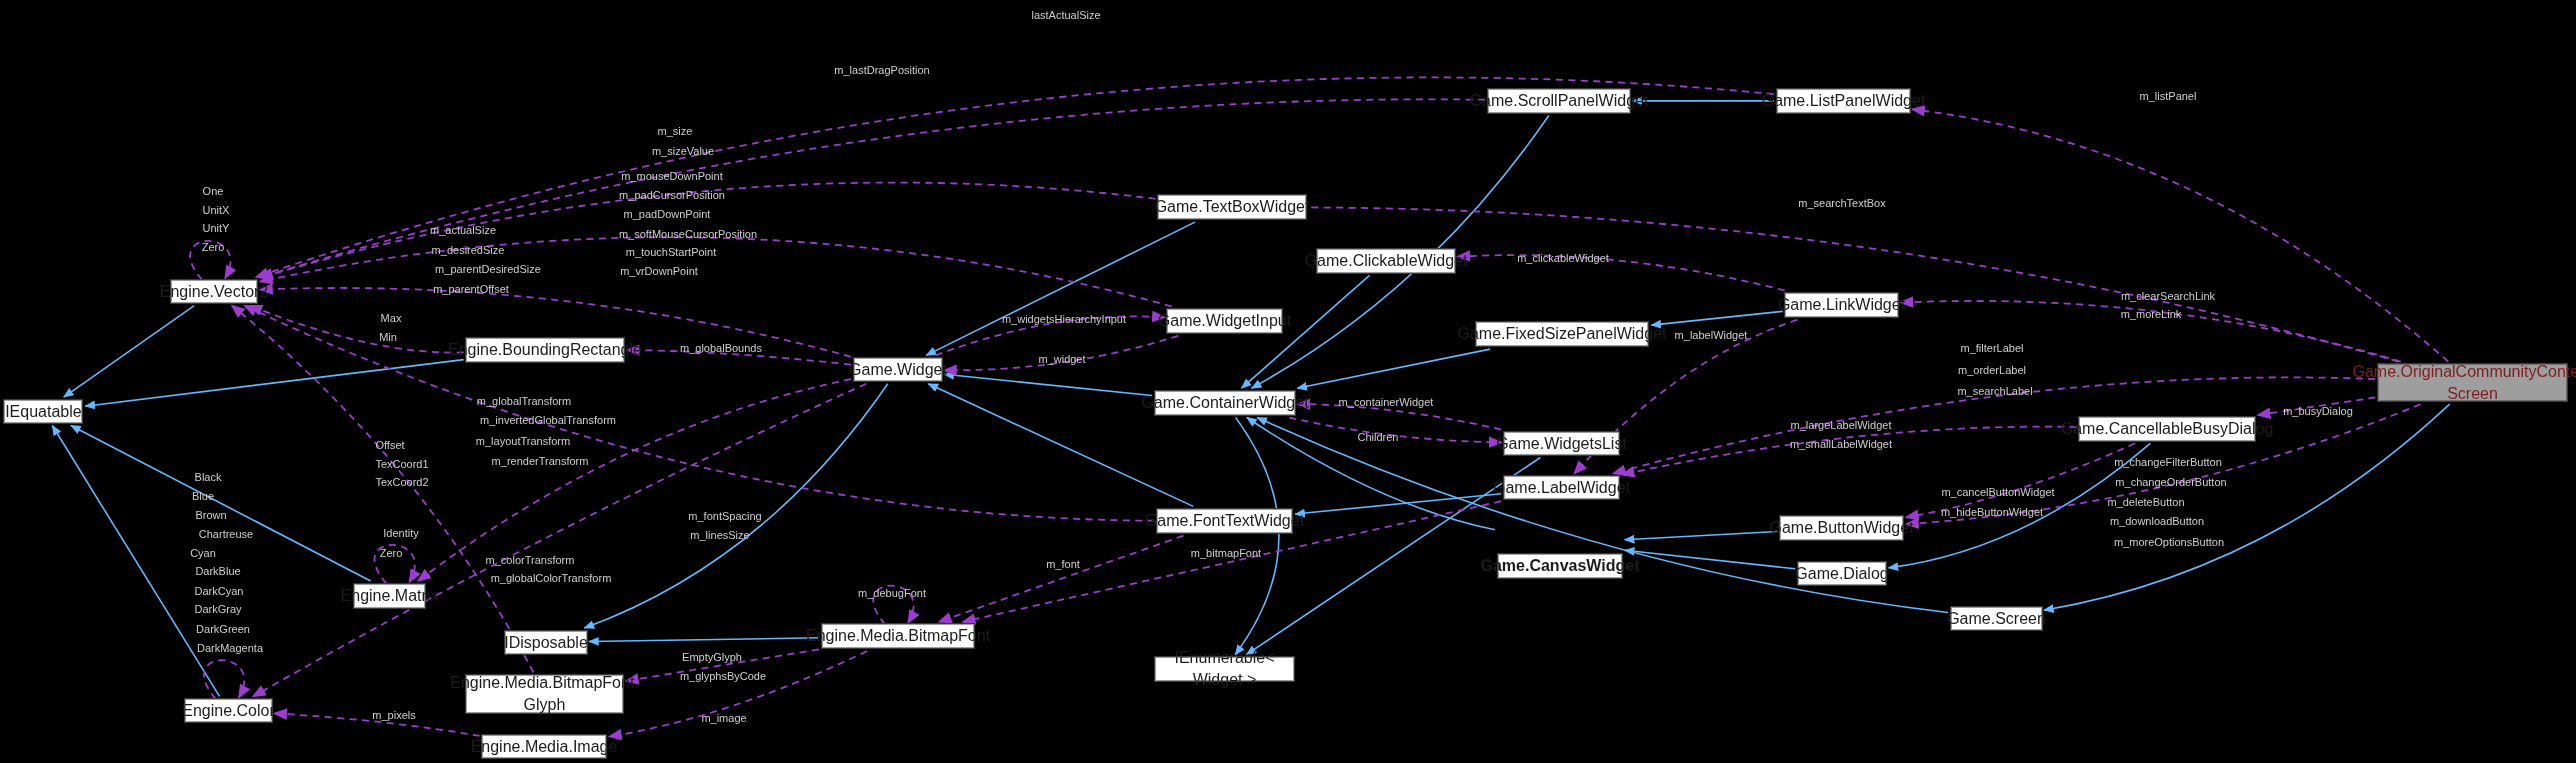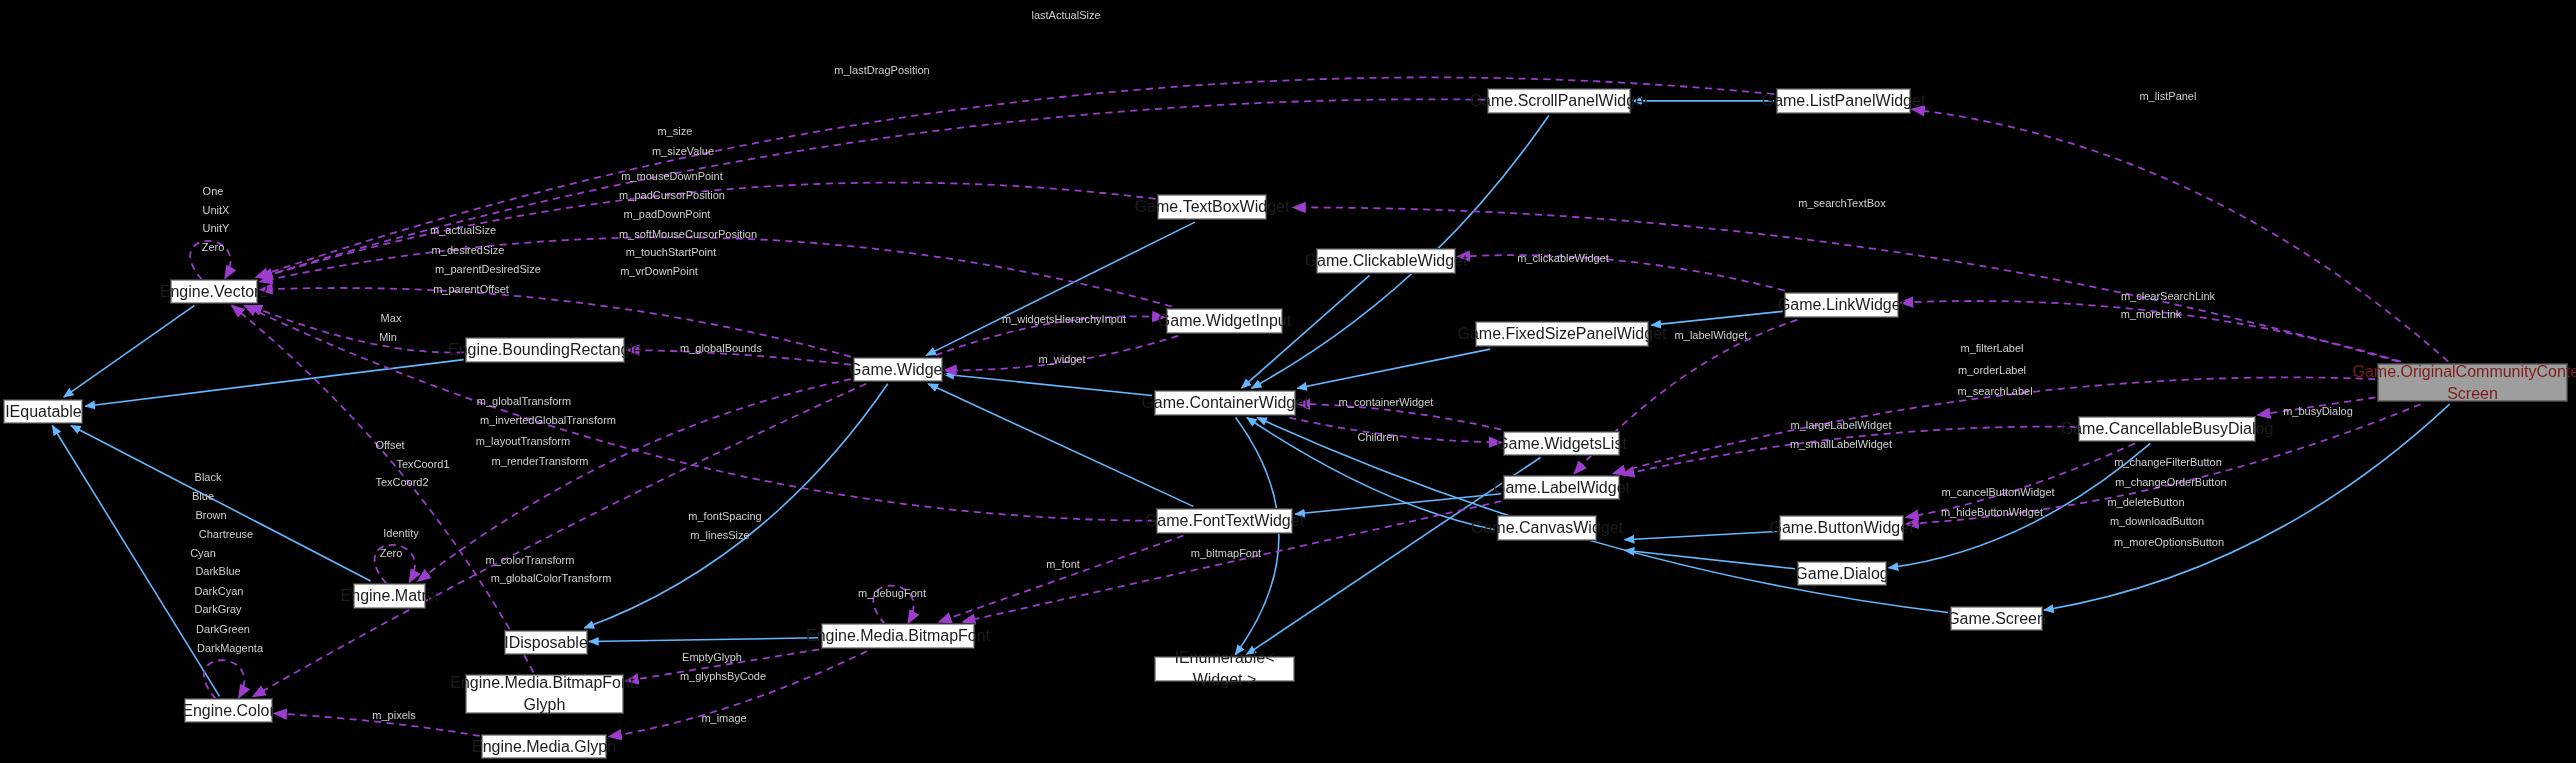--- a/index.html
+++ b/index.html
@@ -89,34 +89,34 @@
   </svg>
   <div id="nodes">
       <div class="node" style="left: 4.4px; top: 400px; width: 78px; height: 23px;">IEquatable</div>
       <div class="node" style="left: 171px; top: 280px; width: 86px; height: 23px;">Engine.Vector2</div>
       <div class="node" style="left: 466px; top: 338px; width: 158px; height: 24px;">Engine.BoundingRectangle</div>
       <div class="node" style="left: 354px; top: 584px; width: 71px; height: 24px;">Engine.Matrix</div>
       <div class="node" style="left: 185px; top: 699px; width: 87px; height: 23px;">Engine.Color</div>
       <div class="node" style="left: 505px; top: 631px; width: 82px; height: 23px;">IDisposable</div>
       <div class="node" style="left: 466px; top: 675px; width: 157px; height: 38px;">Engine.Media.BitmapFont.
 Glyph</div>
-      <div class="node" style="left: 482px; top: 735px; width: 124px; height: 23px;">Engine.Media.Glyph</div>
+      <div class="node" style="left: 482px; top: 735px; width: 124px; height: 23px;">Engine.Media.Image</div>
       <div class="node" style="left: 822px; top: 624px; width: 152px; height: 24px;">Engine.Media.BitmapFont</div>
       <div class="node" style="left: 854px; top: 358px; width: 88px; height: 23px;">Game.Widget</div>
       <div class="node" style="left: 1167px; top: 309px; width: 115px; height: 24px;">Game.WidgetInput</div>
       <div class="node" style="left: 1155px; top: 391px; width: 140px; height: 24px;">Game.ContainerWidget</div>
-      <div class="node" style="left: 1158px; top: 195px; width: 108px; height: 24px;">Game.TextBoxWidget</div>
+      <div class="node" style="left: 1158px; top: 195px; width: 148px; height: 24px;">Game.TextBoxWidget</div>
       <div class="node" style="left: 1317px; top: 249px; width: 138px; height: 24px;">Game.ClickableWidget</div>
       <div class="node" style="left: 1488px; top: 89px; width: 142px; height: 24px;">Game.ScrollPanelWidget</div>
       <div class="node" style="left: 1777px; top: 89px; width: 133px; height: 24px;">Game.ListPanelWidget</div>
       <div class="node" style="left: 1785px; top: 293px; width: 113px; height: 24px;">Game.LinkWidget</div>
       <div class="node" style="left: 1476px; top: 322px; width: 172px; height: 24px;">Game.FixedSizePanelWidget</div>
       <div class="node" style="left: 1504px; top: 432px; width: 115px; height: 23px;">Game.WidgetsList</div>
       <div class="node" style="left: 1504px; top: 476px; width: 115px; height: 23px;">Game.LabelWidget</div>
-      <div class="node" style="left: 1498px; top: 516px; width: 98px; height: 24px;">Game.CanvasWidget</div>
+      <div class="node" style="left: 1498px; top: 554px; width: 124px; height: 24px; font-weight: bold;">Game.CanvasWidget</div>
       <div class="node" style="left: 1157px; top: 509px; width: 135px; height: 24px;">Game.FontTextWidget</div>
       <div class="node" style="left: 1780px; top: 516px; width: 123px; height: 24px;">Game.ButtonWidget</div>
       <div class="node" style="left: 1798px; top: 562px; width: 88px; height: 23px;">Game.Dialog</div>
       <div class="node" style="left: 1951px; top: 607px; width: 91px; height: 23px;">Game.Screen</div>
       <div class="node" style="left: 2079px; top: 417px; width: 176px; height: 24px;">Game.CancellableBusyDialog</div>
       <div class="node hl" style="left: 2378px; top: 364px; width: 189px; height: 37px;">Game.OriginalCommunityContent
 Screen</div>
       <div class="node" style="left: 1155px; top: 657px; width: 139px; height: 24px;">IEnumerable&lt; Widget &gt;</div>
     </div>
   <div id="labels">
@@ -139,21 +139,21 @@
       <span class="elabel" style="left: 488px; top: 269px;">m_parentDesiredSize</span>
       <span class="elabel" style="left: 471px; top: 289px;">m_parentOffset</span>
       <span class="elabel" style="left: 391px; top: 318px;">Max</span>
       <span class="elabel" style="left: 388px; top: 337px;">Min</span>
       <span class="elabel" style="left: 721px; top: 348px;">m_globalBounds</span>
       <span class="elabel" style="left: 524px; top: 401px;">m_globalTransform</span>
       <span class="elabel" style="left: 548px; top: 420px;">m_invertedGlobalTransform</span>
       <span class="elabel" style="left: 523px; top: 441px;">m_layoutTransform</span>
       <span class="elabel" style="left: 526px; top: 461px; padding-left: 28px;">m_renderTransform</span>
       <span class="elabel" style="left: 390px; top: 445px;">Offset</span>
-      <span class="elabel" style="left: 423px; top: 464px;">TexCoord1</span>
+      <span class="elabel" style="left: 402px; top: 464px;">TexCoord1</span>
       <span class="elabel" style="left: 402px; top: 482px;">TexCoord2</span>
       <span class="elabel" style="left: 208px; top: 477px;">Black</span>
       <span class="elabel" style="left: 203px; top: 496px;">Blue</span>
       <span class="elabel" style="left: 211px; top: 515px;">Brown</span>
       <span class="elabel" style="left: 226px; top: 534px;">Chartreuse</span>
       <span class="elabel" style="left: 203px; top: 553px;">Cyan</span>
       <span class="elabel" style="left: 218px; top: 571px;">DarkBlue</span>
       <span class="elabel" style="left: 219px; top: 591px;">DarkCyan</span>
       <span class="elabel" style="left: 218px; top: 609px;">DarkGray</span>
       <span class="elabel" style="left: 223px; top: 629px;">DarkGreen</span>

